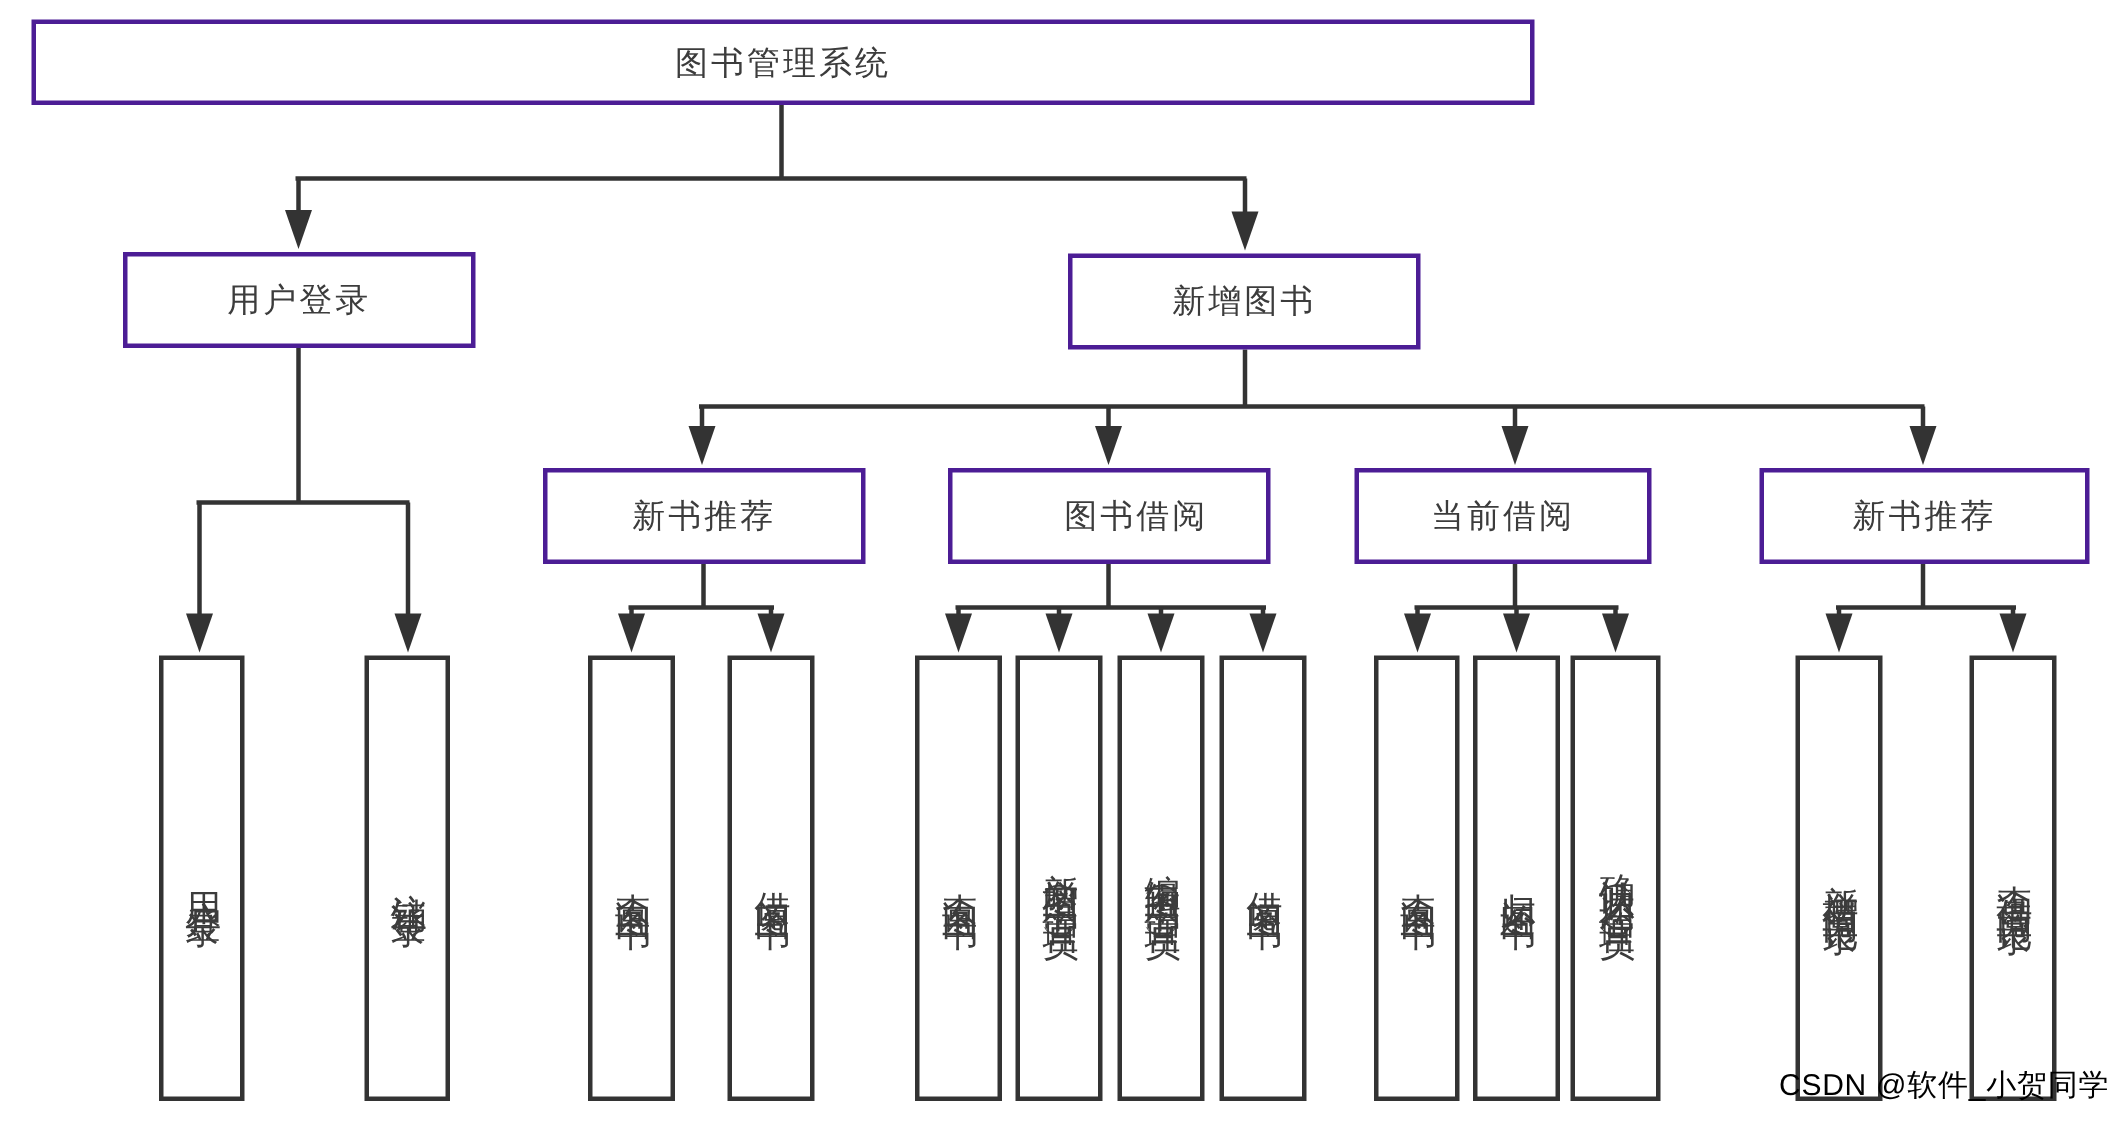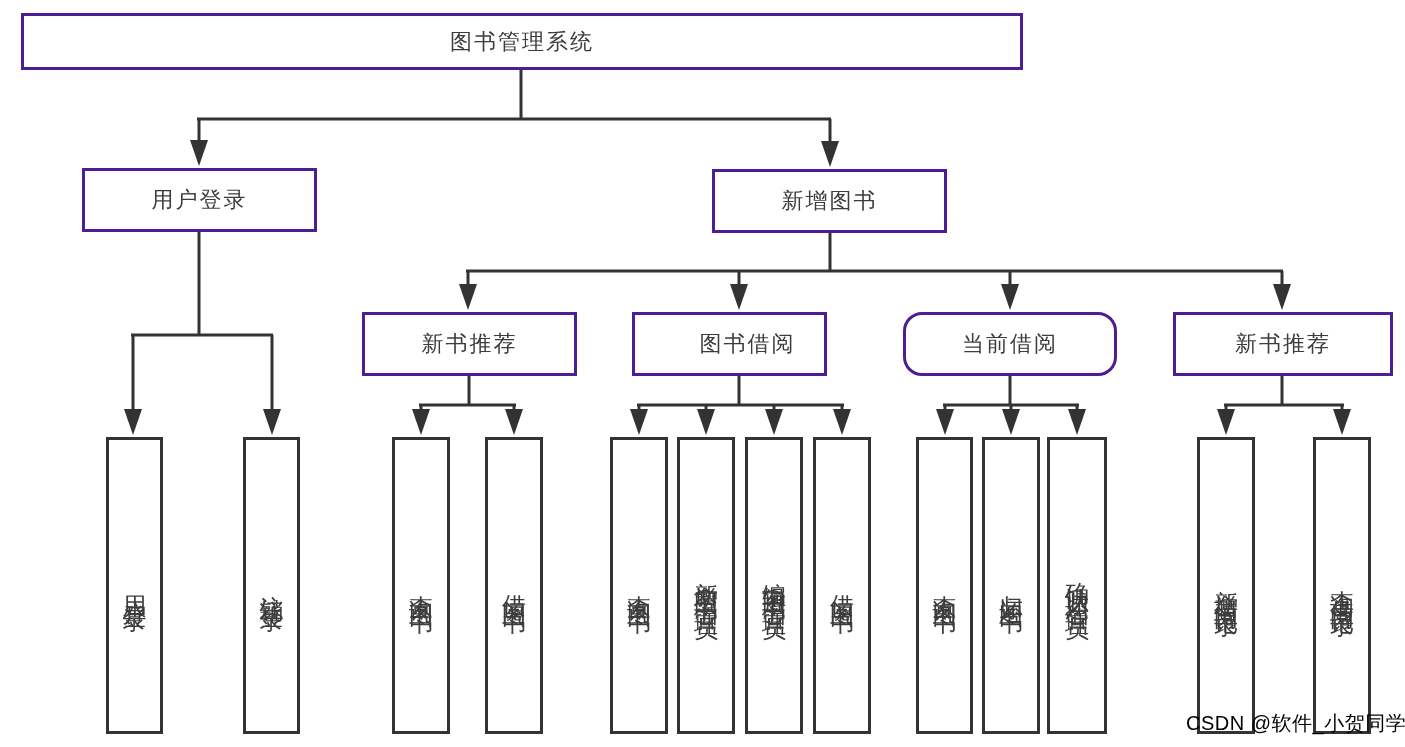--- a/index.html
+++ b/index.html
@@ -91,22 +91,22 @@
     <line x1="1342" y1="405" x2="1342" y2="417"></line>
     <polygon points="1333,409 1351,409 1342,435" stroke="none"></polygon>
   </svg>
 
   <div class="node" style="left:21px;top:13px;width:1002px;height:57px;">图书管理系统</div>
 
   <div class="node" style="left:82px;top:168px;width:235px;height:64px;">用户登录</div>
   <div class="node" style="left:712px;top:169px;width:235px;height:64px;">新增图书</div>
 
   <div class="node" style="left:362px;top:312px;width:215px;height:64px;">新书推荐</div>
-  <div class="node" style="left:632px;top:312px;width:195px;height:64px;padding-left:36px;">图书借阅</div>
-  <div class="node" style="left:903px;top:312px;width:214px;height:64px;border-radius:19px;">当前借阅</div>
+  <div class="node" style="left:632px;top:312px;width:215px;height:64px;padding-left:36px;">图书借阅</div>
+  <div class="node" style="left:903px;top:312px;width:198px;height:64px;">当前借阅</div>
   <div class="node" style="left:1173px;top:312px;width:220px;height:64px;">新书推荐</div>
 
   <div class="leaf" style="left:106px;width:57px;">用户登录</div>
   <div class="leaf" style="left:243px;width:57px;">注销登录</div>
 
   <div class="leaf" style="left:392px;width:58px;">查询图书</div>
   <div class="leaf" style="left:485px;width:58px;">借阅图书</div>
 
   <div class="leaf" style="left:610px;width:58px;">查询图书</div>
   <div class="leaf" style="left:677px;width:58px;">新增图书（管理员）</div>

